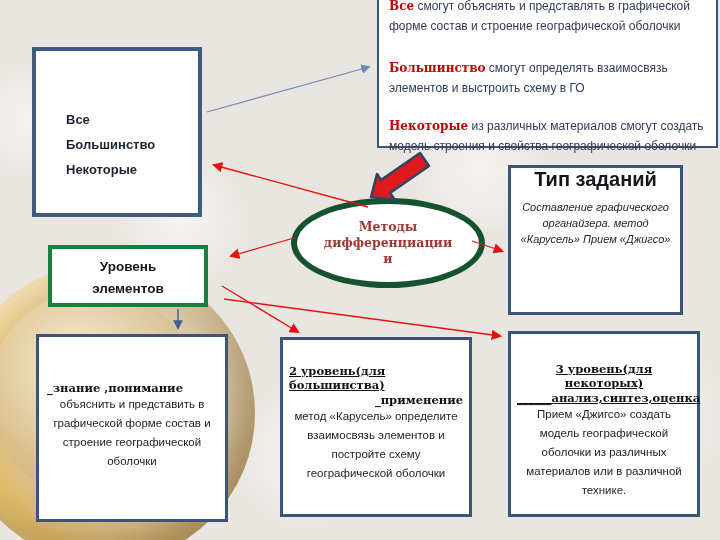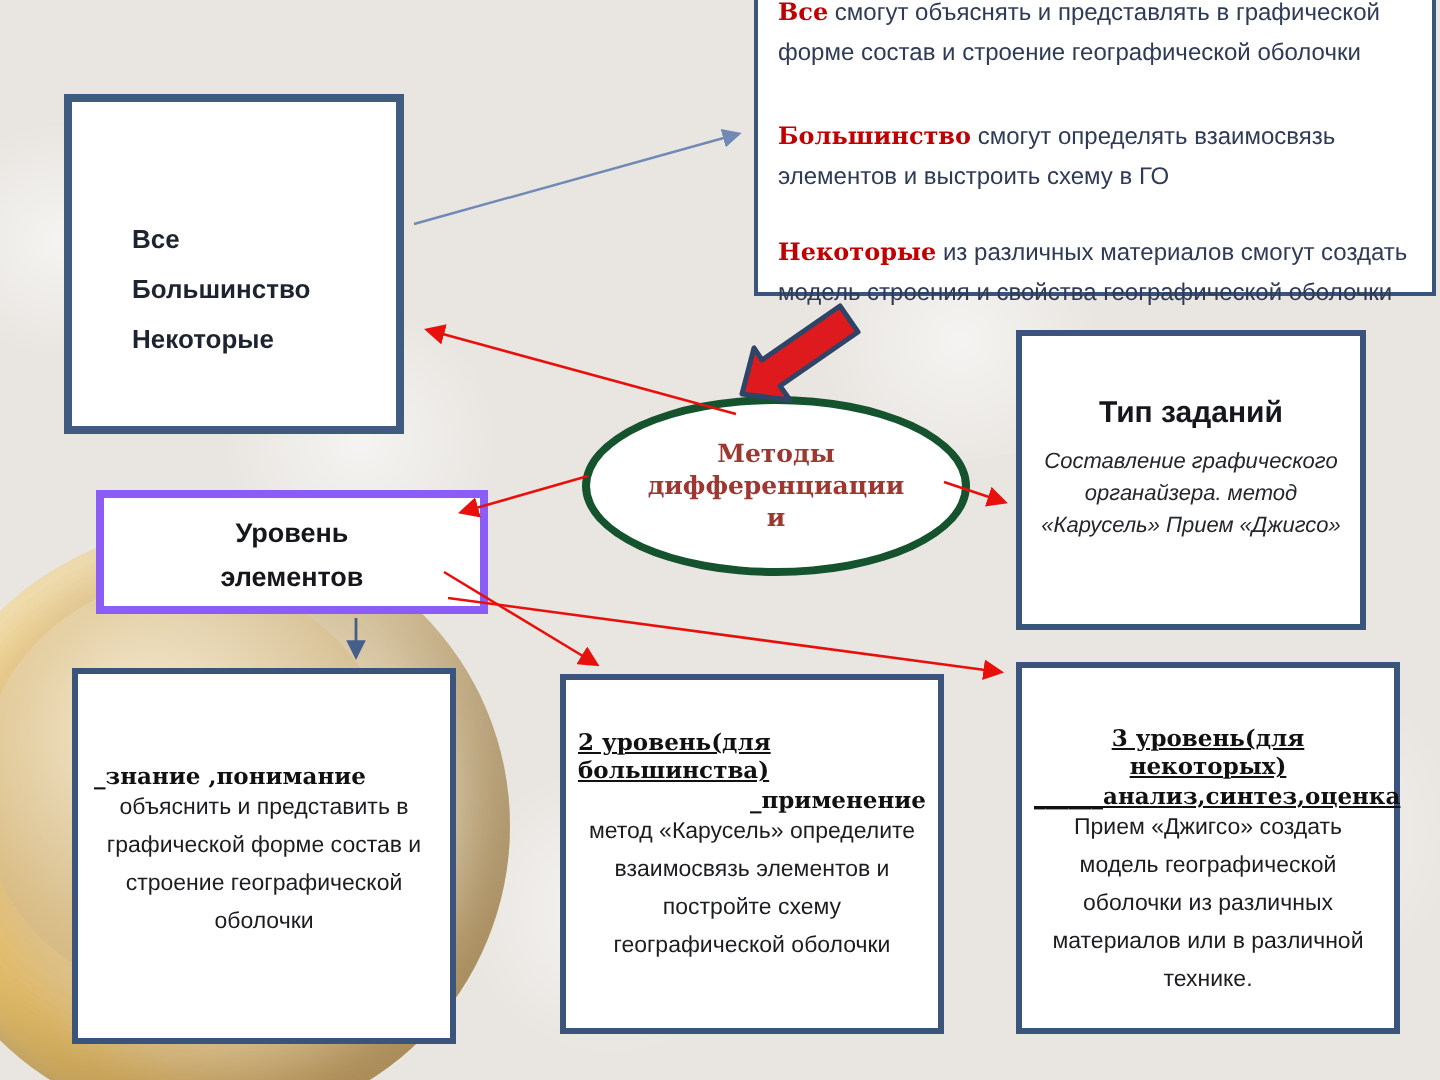--- a/index.html
+++ b/index.html
@@ -44,35 +44,35 @@
   .objectives p.p3{margin-top:18px;}
   .kw{font-family:"DejaVu Serif",serif;font-weight:bold;color:#c00000;}
 
   
   .audience{left:32px;top:47px;width:170px;height:170px;border:4px solid #3f5c80;}
   .audience .content{margin:56px 0 0 30px;font-weight:bold;font-size:13px;line-height:25px;color:#1d2430;}
 
   
   .ellipse{
     position:absolute;left:291px;top:198px;width:194px;height:90px;box-sizing:border-box;
-    border:4px solid #14532d;border-radius:50%;background:#fff;
+    border:6px solid #14532d;border-radius:50%;background:#fff;
     display:flex;align-items:center;justify-content:center;text-align:center;
   }
   .ellipse .content{
     font-family:"DejaVu Serif",serif;font-weight:bold;color:#9c3732;
     font-size:12.5px;line-height:16px;
   }
 
   
   .tasktype{left:508px;top:165px;width:175px;height:150px;border:3px solid #3a547c;text-align:center;}
-  .tasktype .title{margin-top:30px;font-size:15px;font-weight:bold;color:#15171c;}
+  .tasktype .title{font-size:20px;font-weight:bold;color:#15171c;}
   .tasktype .body{margin:8px 8px 0 8px;font-size:11px;line-height:16px;color:#23262c;font-style:italic;}
 
   
-  .levelbox{left:48px;top:245px;width:196px;height:62px;border:4px solid #8b5cf6;text-align:center;}
+  .levelbox{left:48px;top:245px;width:160px;height:62px;border:4px solid #15803d;text-align:center;}
   .levelbox .content{margin-top:7px;font-weight:bold;font-size:13.5px;line-height:22px;color:#15171c;}
 
   
   .lvl{border:3px solid #3a547c;font-size:11.5px;color:#1b1d21;}
   .lvl .hd{font-family:"DejaVu Serif",serif;font-weight:bold;font-size:11.5px;color:#111;}
   .lvl .sub{font-family:"DejaVu Serif",serif;font-weight:bold;font-size:11.5px;color:#111;}
   .lvl .bd{text-align:center;line-height:19px;font-size:11.5px;}
 
   .lvl1{left:36px;top:334px;width:192px;height:188px;}
   .lvl1 .content{margin:44px 8px 0 8px;}

